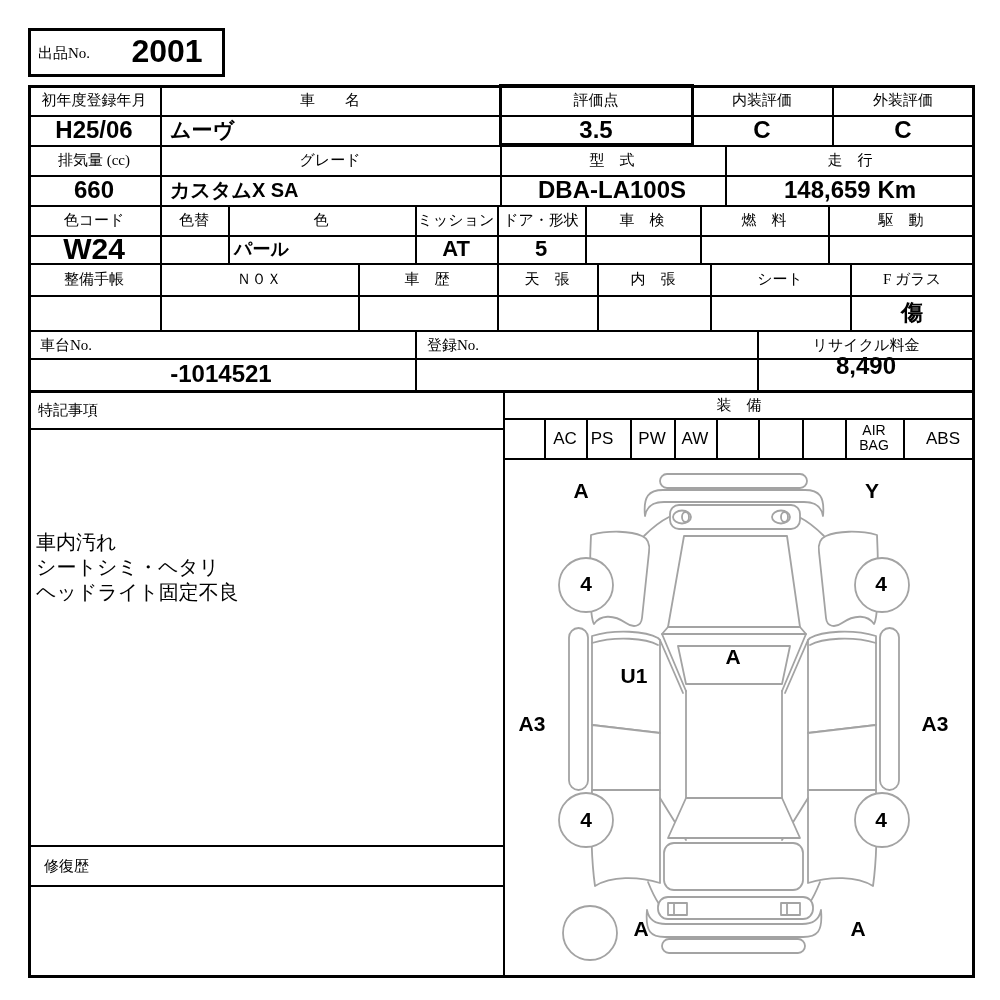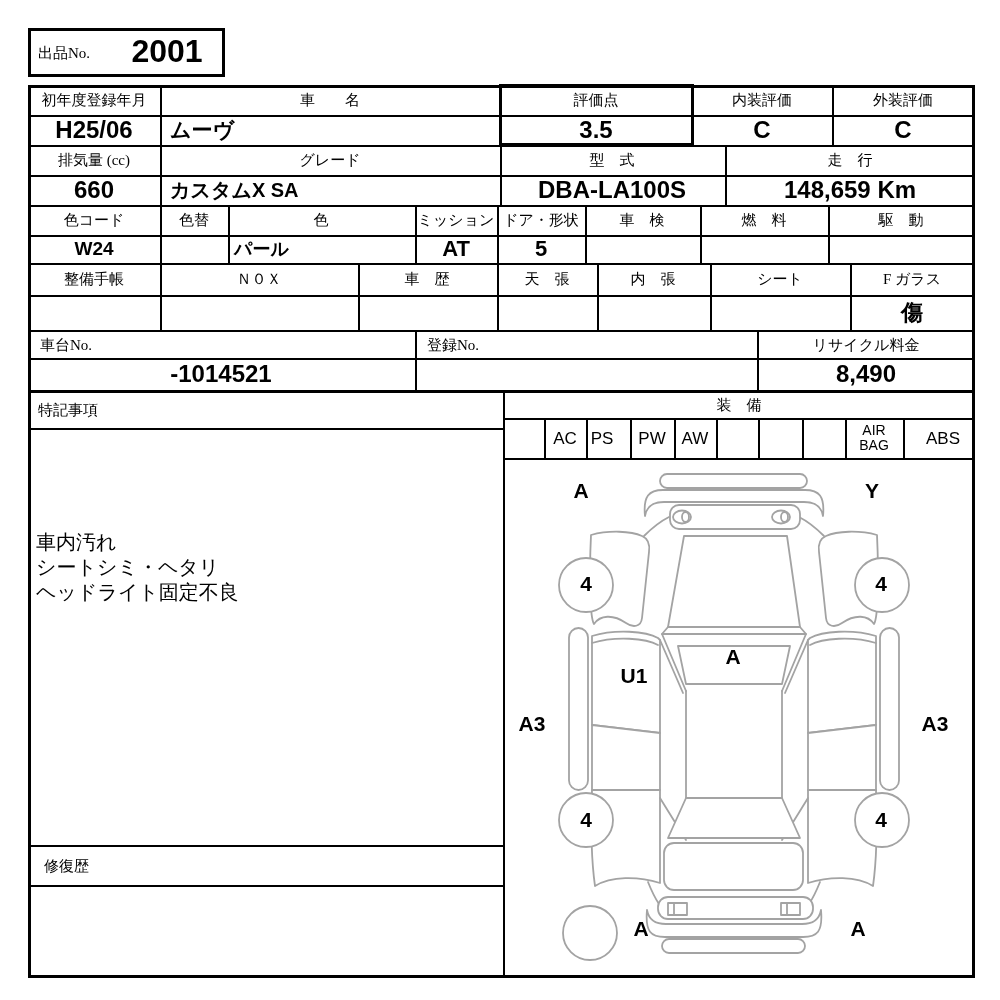--- a/index.html
+++ b/index.html
@@ -66,39 +66,39 @@
   <div class="td" style="left:850px;top:190px;">148,659 Km</div>
 
   <div class="th" style="left:94px;top:220px;">色コード</div>
   <div class="th" style="left:194px;top:220px;">色替</div>
   <div class="th" style="left:321px;top:220px;">色</div>
   <div class="th" style="left:456px;top:220px;">ミッション</div>
   <div class="th" style="left:541px;top:220px;">ドア・形状</div>
   <div class="th" style="left:642px;top:220px;">車　検</div>
   <div class="th" style="left:764px;top:220px;">燃　料</div>
   <div class="th" style="left:901px;top:220px;">駆　動</div>
-  <div class="td" style="left:94px;top:249px;font-size:19px;">W24</div>
+  <div class="td" style="left:94px;top:249px;font-size:30px;">W24</div>
   <div class="td left" style="left:234px;top:249px;font-size:18px;">パール</div>
   <div class="td" style="left:456px;top:249px;font-size:22px;">AT</div>
   <div class="td" style="left:541px;top:249px;font-size:22px;">5</div>
 
   <div class="th" style="left:94px;top:279px;">整備手帳</div>
   <div class="th" style="left:259px;top:279px;">Ｎ０Ｘ</div>
   <div class="th" style="left:427px;top:279px;">車　歴</div>
   <div class="th" style="left:547px;top:279px;">天　張</div>
   <div class="th" style="left:653px;top:279px;">内　張</div>
   <div class="th" style="left:780px;top:279px;">シート</div>
   <div class="th" style="left:912px;top:279px;">F ガラス</div>
   <div class="td" style="left:912px;top:313px;font-size:22px;">傷</div>
 
   <div class="th left" style="left:40px;top:345px;">車台No.</div>
   <div class="th left" style="left:427px;top:345px;">登録No.</div>
   <div class="th" style="left:866px;top:345px;">リサイクル料金</div>
   <div class="td" style="left:221px;top:374px;">-1014521</div>
-  <div class="td" style="left:866px;top:374px;">8,490</div>
+  <div class="td" style="left:866px;top:366px;">8,490</div>
 
   <div class="th left" style="left:38px;top:410px;">特記事項</div>
   <div class="notes" id="notes-body">
       <div>車内汚れ</div>
       <div>シートシミ・ヘタリ</div>
       <div>ヘッドライト固定不良</div>
     </div>
   <div class="th left" style="left:44px;top:866px;">修復歴</div>
 
   <div class="th" style="left:739px;top:405px;">装　備</div>

